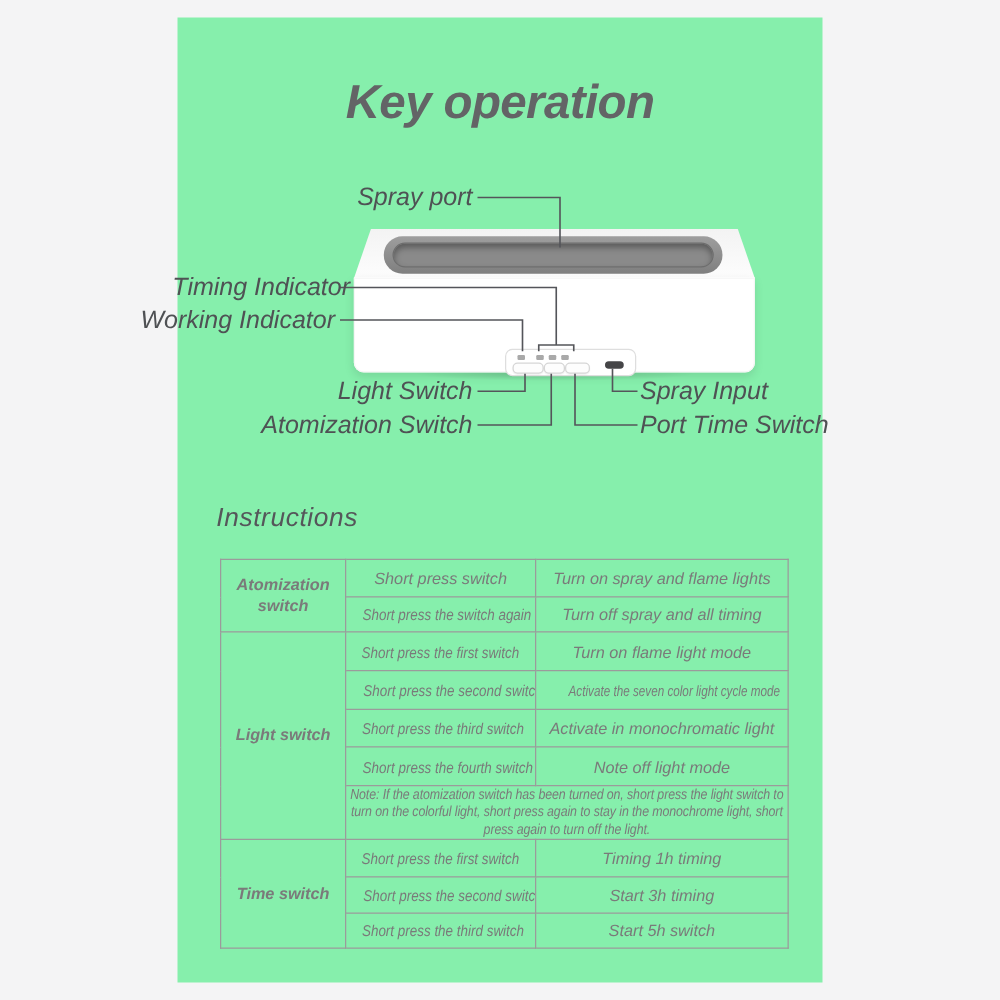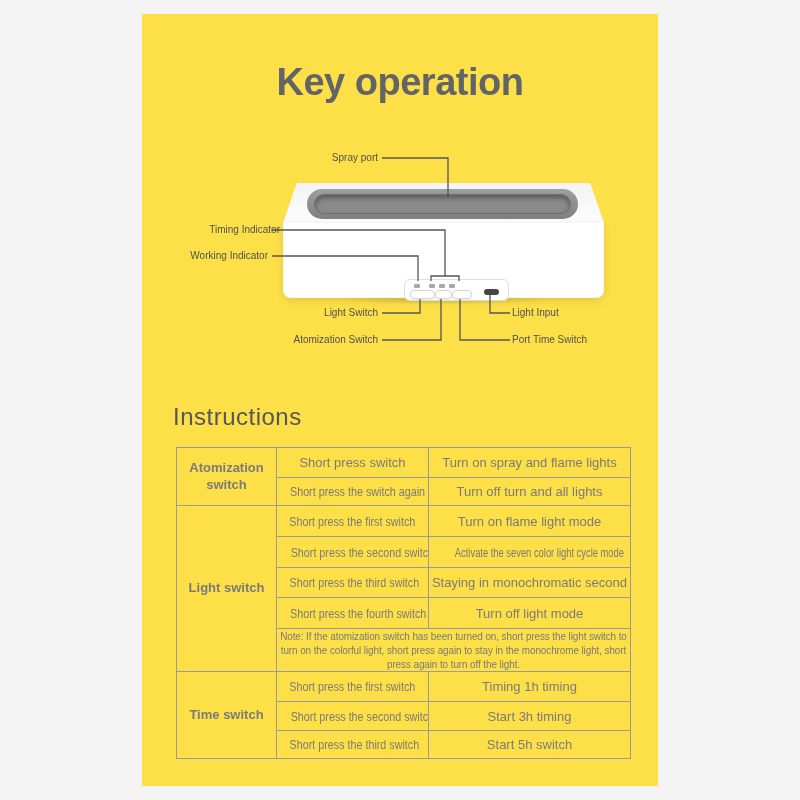--- a/index.html
+++ b/index.html
@@ -1,17 +1,17 @@
 <!DOCTYPE html>
 <html><head>
 <meta charset="utf-8">
 <style>
   html,body{margin:0;padding:0;width:800px;height:800px;background:#f4f4f5;
     font-family:"Liberation Sans",sans-serif;position:relative;overflow:hidden;}
-  .card{position:absolute;left:142px;top:14px;width:516px;height:772px;background:#fde047;}
+  .card{position:absolute;left:142px;top:14px;width:516px;height:772px;background:#86efac;font-style:italic;}
 
   .title{position:absolute;left:0;top:47px;width:516px;text-align:center;
     font-size:38px;font-weight:700;color:#636466;letter-spacing:-0.5px;}
 
   
   .device-shadow{position:absolute;left:146px;top:277px;width:312px;height:16px;
     background:radial-gradient(ellipse 50% 50% at 50% 50%,rgba(0,0,0,.16),rgba(0,0,0,0) 72%);}
   .device-top{position:absolute;left:141px;top:169px;width:321px;height:40px;
     background:linear-gradient(180deg,#f3f3f3,#fdfdfd);
     clip-path:polygon(4.3% 0,95.7% 0,100% 100%,0 100%);
@@ -26,31 +26,31 @@
     border:1px solid #dedede;border-radius:6px;background:#ffffff;}
   .led{position:absolute;top:4px;width:6px;height:4px;border-radius:1px;background:#a9a9a9;}
   .led1{left:9px;} .led2{left:24px;} .led3{left:34px;} .led4{left:44px;}
   .pill{position:absolute;top:10px;height:7px;border:1px solid #d6d6d6;border-radius:4px;
     background:#fdfdfd;box-shadow:0 1px 1px rgba(0,0,0,.06);}
   .pill1{left:5px;width:23px;} .pill2{left:30px;width:15px;} .pill3{left:47px;width:18px;}
   .port{position:absolute;left:79px;top:9px;width:15px;height:6px;border-radius:3px;background:#454547;}
 
   
   .lines{position:absolute;left:0;top:0;width:516px;height:772px;pointer-events:none;}
-  .lbl{position:absolute;font-size:10px;color:#4f5154;white-space:nowrap;line-height:20px;}
+  .lbl{position:absolute;font-size:20px;color:#4f5154;white-space:nowrap;line-height:20px;}
   .lbl-spray{right:280px;top:134px;}
   .lbl-timing{right:378px;top:206px;}
   .lbl-working{right:390px;top:232px;}
   .lbl-light{right:280px;top:289px;}
   .lbl-atomization{right:280px;top:316px;}
   .lbl-power{left:370px;top:289px;}
   .lbl-porttime{left:370px;top:316px;}
 
   
-  .section{position:absolute;left:31px;top:389px;font-size:24px;font-weight:400;
+  .section{position:absolute;left:31px;top:389px;font-size:21px;font-weight:400;
     color:#55565a;letter-spacing:0.5px;}
   table.instr{position:absolute;left:34px;top:433px;width:454px;border-collapse:collapse;
     table-layout:fixed;}
   table.instr td{border:1px solid #9b9b9b;text-align:center;vertical-align:middle;
     color:#7a7a7a;font-size:13px;padding:0 2px;overflow:hidden;}
   td.group{text-align:left;padding-left:9px;font-weight:700;font-size:14px;color:#6e6e6e;
     line-height:1.3;}
   .sm{font-size:12.5px;}
   span.tight{display:inline-block;transform:scaleX(.86);transform-origin:50% 50%;
     white-space:nowrap;font-size:12.5px;}
@@ -96,58 +96,58 @@
         <path d="M348,281 V299 H368"></path>
         <path d="M318,285 V326 H368"></path>
       </g>
     </svg>
 
     <div class="lbl lbl-spray">Spray port</div>
     <div class="lbl lbl-timing">Timing Indicator</div>
     <div class="lbl lbl-working">Working Indicator</div>
     <div class="lbl lbl-light">Light Switch</div>
     <div class="lbl lbl-atomization">Atomization Switch</div>
-    <div class="lbl lbl-power">Light Input</div>
+    <div class="lbl lbl-power">Spray Input</div>
     <div class="lbl lbl-porttime">Port Time Switch</div>
   </div>
 
   <div class="section">Instructions</div>
 
   <table class="instr">
     <colgroup>
         <col style="width:100px">
         <col style="width:152px">
         <col style="width:202px">
       </colgroup>
     <tbody>
         <tr style="height:30px">
       <td class="group" rowspan="2">Atomization switch</td>
       <td>Short press switch</td>
       <td>Turn on spray and flame lights</td>
     </tr>
     <tr style="height:28px">
       <td><span class="tight">Short press the switch again</span></td>
-      <td>Turn off turn and all lights</td>
+      <td>Turn off spray and all timing</td>
     </tr>
     <tr style="height:31px">
       <td class="group" rowspan="5">Light switch</td>
       <td><span class="tight">Short press the first switch</span></td>
       <td>Turn on flame light mode</td>
     </tr>
     <tr style="height:31px">
       <td><span class="tight">Short press the second switch</span></td>
       <td><span class="xtight">Activate the seven color light cycle mode</span></td>
     </tr>
     <tr style="height:30px">
       <td><span class="tight">Short press the third switch</span></td>
-      <td>Staying in monochromatic second</td>
+      <td>Activate in monochromatic light</td>
     </tr>
     <tr style="height:31px">
       <td><span class="tight">Short press the fourth switch</span></td>
-      <td>Turn off light mode</td>
+      <td>Note off light mode</td>
     </tr>
     <tr style="height:42px">
       <td class="note" colspan="2">
         <span class="note-inner">Note: If the atomization switch has been turned on, short press the light switch to turn on the colorful light, short press again to stay in the monochrome light, short press again to turn off the light.</span>
       </td>
     </tr>
     <tr style="height:30px">
       <td class="group" rowspan="3">Time switch</td>
       <td><span class="tight">Short press the first switch</span></td>
       <td class="sm">Timing 1h timing</td>

